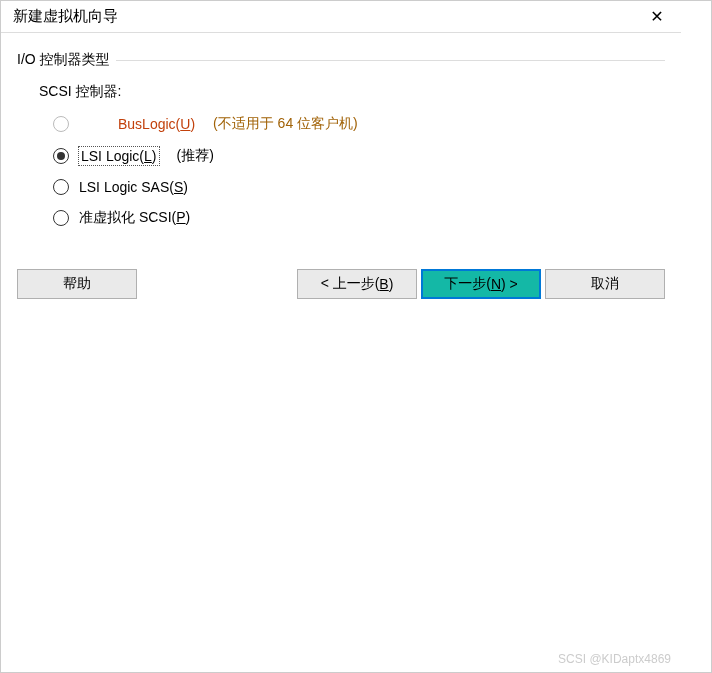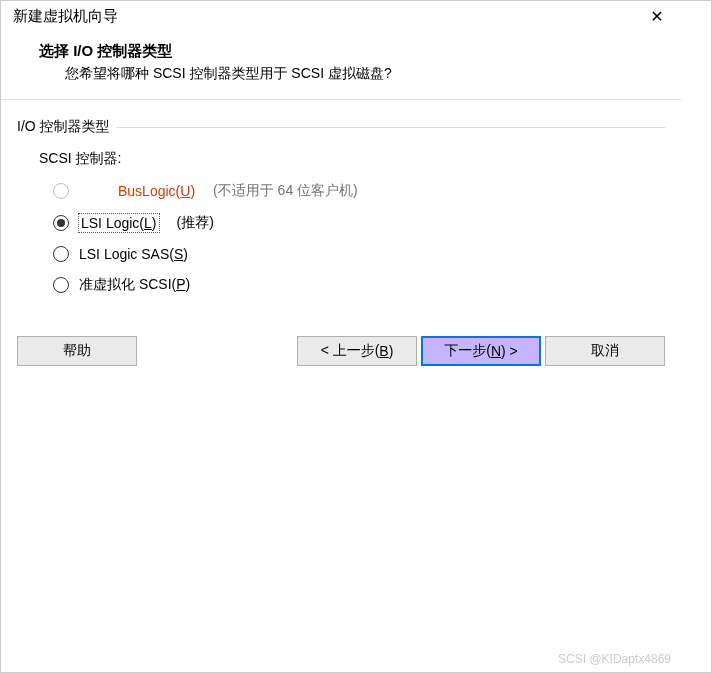--- a/index.html
+++ b/index.html
@@ -112,21 +112,21 @@
     }
     .radio-label.focused {
       outline: 1px dotted #555;
       padding: 1px 2px;
     }
     .radio-note {
       margin-left: 18px;
       font-size: 14px;
     }
     .radio-note.disabled {
-      color: #737373;
+      color: #a16207;
       text-align: center;
     }
     .u {
       text-decoration: underline;
     }
     .footer {
       display: flex;
       justify-content: space-between;
       padding: 12px 16px 16px 16px;
     }
@@ -141,21 +141,21 @@
       background: #eaeaea;
       font-size: 14px;
       cursor: pointer;
       display: flex;
       align-items: center;
       justify-content: center;
       font-family: inherit;
     }
     .btn.primary {
       border: 2px solid #0078d7;
-      background: #c4b5fd;
+      background: #14b8a6;
     }
     .watermark {
       position: absolute;
       bottom: 6px;
       right: 10px;
       font-size: 12px;
       color: #ccc;
     }
     .wrapper {
       position: relative;
@@ -165,24 +165,20 @@
   </style>
 </head>
 <body>
 
 <div class="wrapper">
   <div class="titlebar">
     <span>新建虚拟机向导</span>
     <span class="close-btn">✕</span>
   </div>
 
-  <div class="header-section">
-    <div class="header-title">选择 I/O 控制器类型</div>
-    <div class="header-subtitle">您希望将哪种 SCSI 控制器类型用于 SCSI 虚拟磁盘?</div>
-  </div>
 
   <hr class="divider">
 
   <div class="content">
     <div class="fieldset">
       <div class="fieldset-line">
         <span class="fieldset-legend">I/O 控制器类型</span>
         <span class="line-after"></span>
       </div>
 

